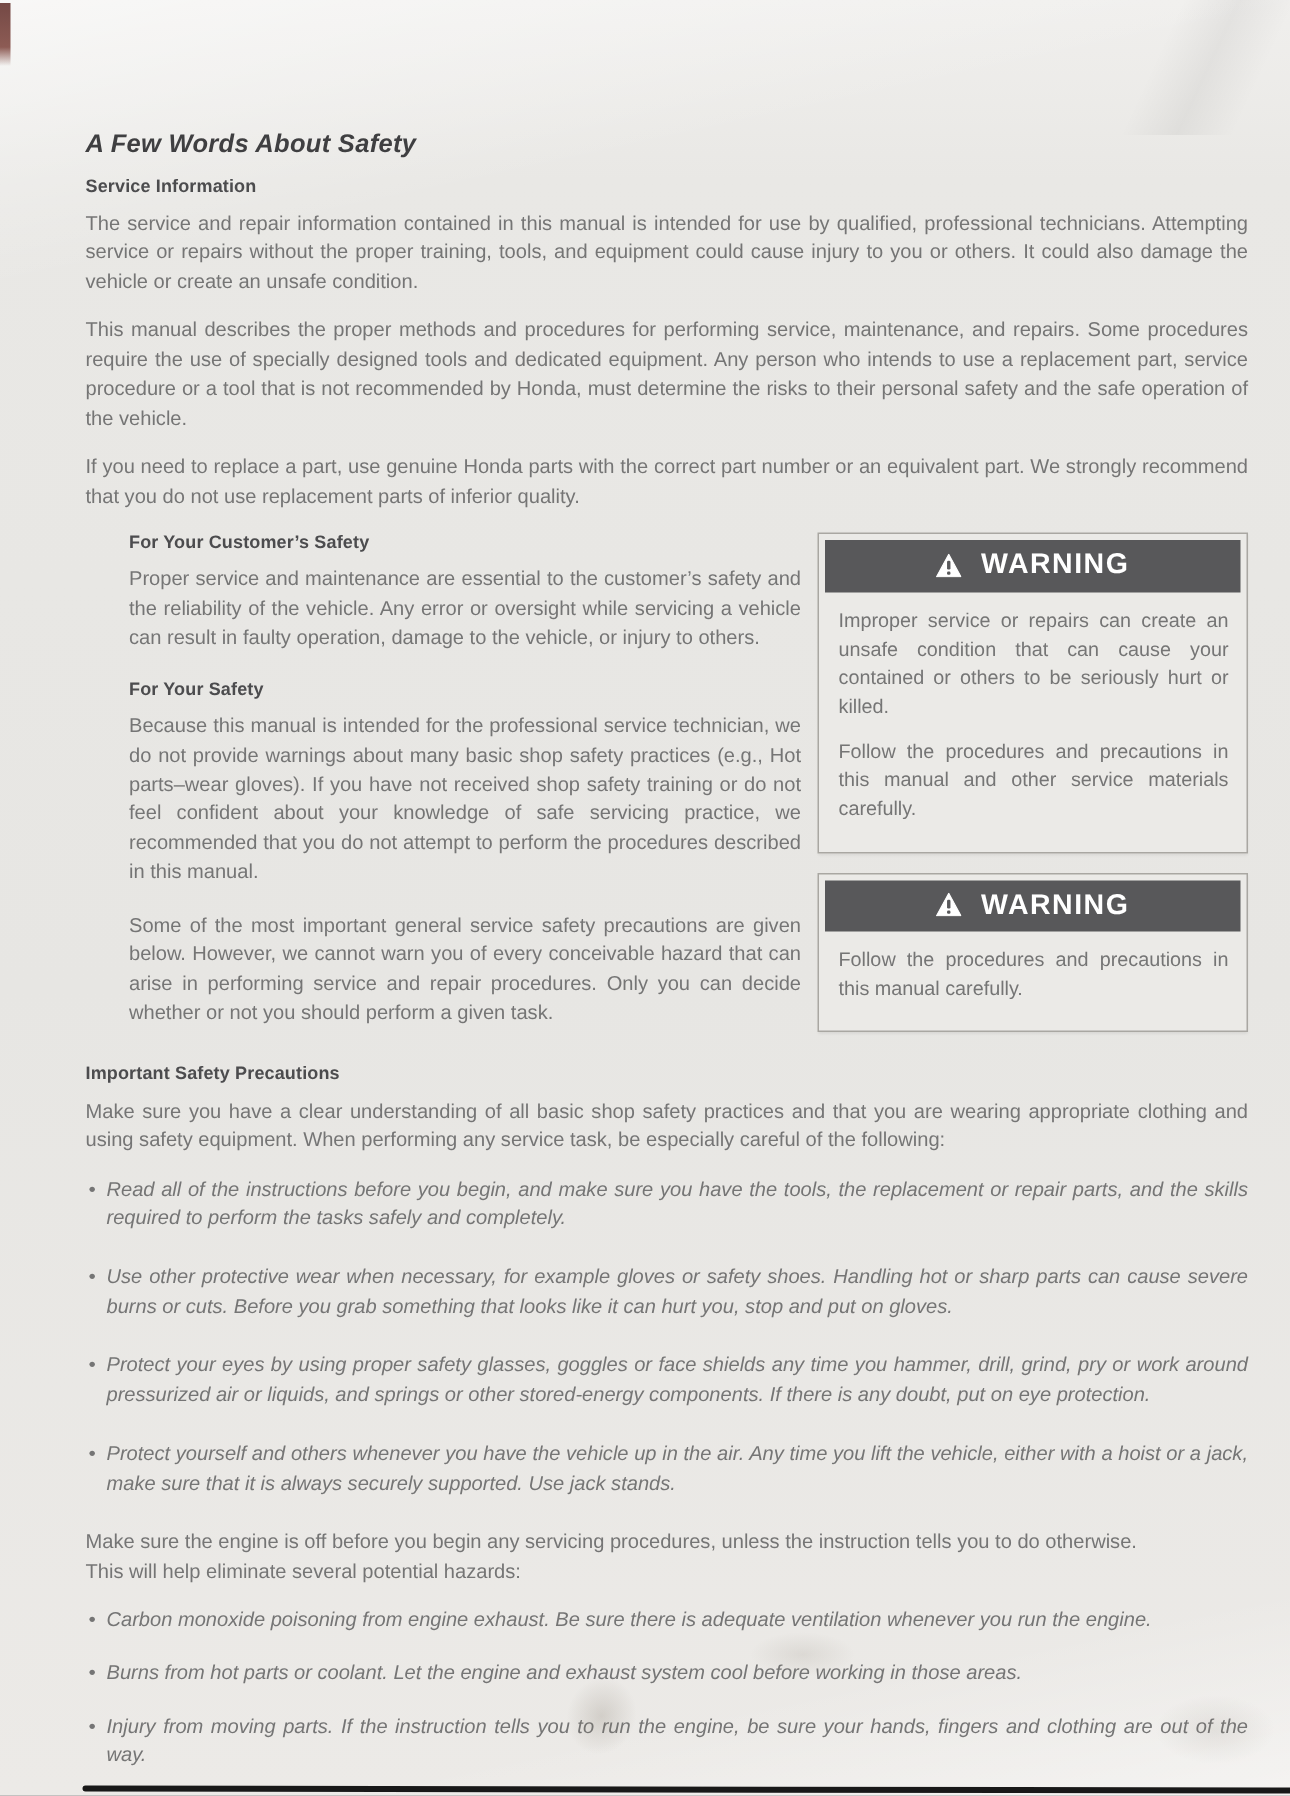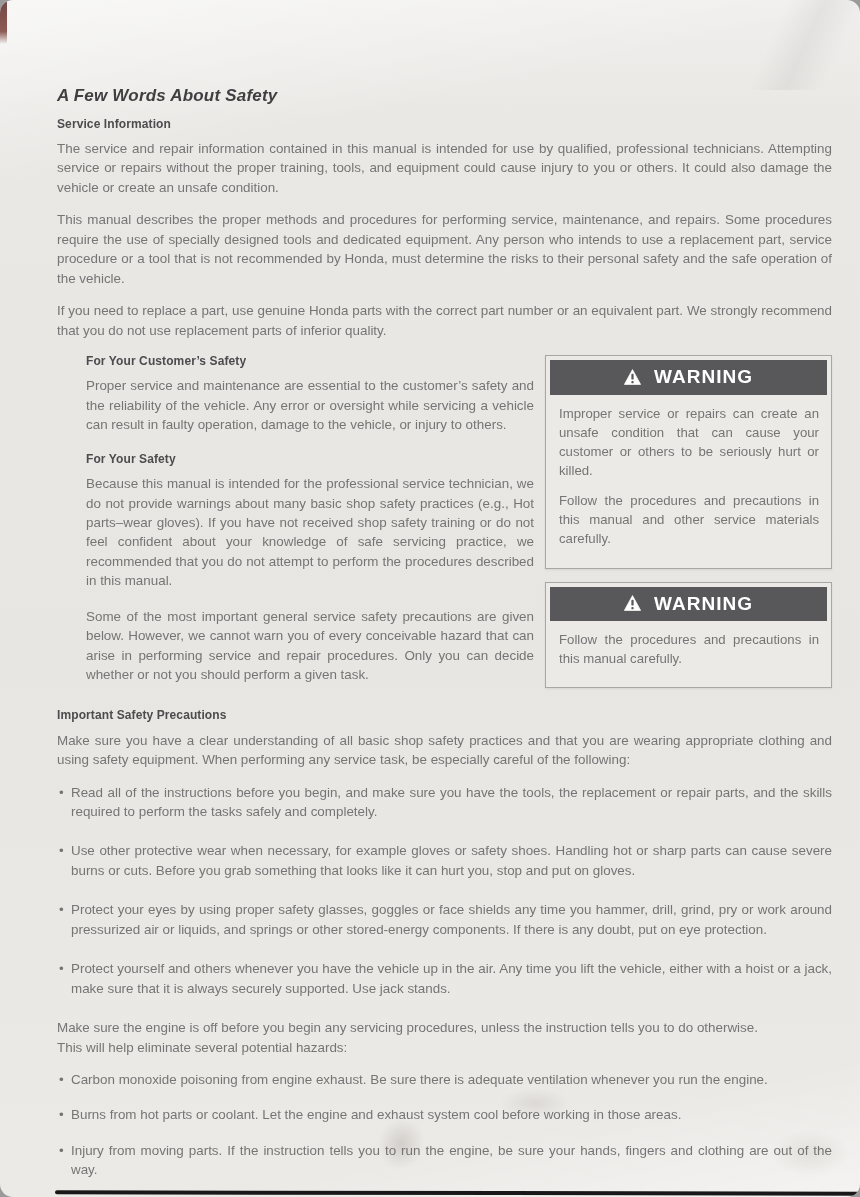--- a/index.html
+++ b/index.html
@@ -11,21 +11,20 @@
   }
   .page{
     position:relative;
     width:860px;height:1197px;
     background:
       linear-gradient(168deg, rgba(255,255,255,.55) 0%, rgba(255,255,255,0) 14%),
       linear-gradient(348deg, rgba(255,255,255,.45) 0%, rgba(255,255,255,0) 10%),
       linear-gradient(180deg,#f0efed 0%, #e9e8e5 10%, #e7e6e3 55%, #eceae7 100%);
     box-sizing:border-box;
     overflow:hidden;
-    border-radius:13px;
   }
   .content{
     position:absolute;
     left:57px; right:28px; top:84px;
     color:#757575;
     font-size:13.4px;
     line-height:1.45;
   }
   .doc-title{
     font-size:17px;
@@ -81,20 +80,21 @@
   }
   .warning-body p{
     margin:0 0 11px 0;
     text-align:justify;
     font-size:13.2px;
   }
   ul.bullets{
     list-style:none;
     margin:6px 0 13px 0;
     padding:0;
+    font-style:italic;
   }
   ul.bullets li{
     position:relative;
     padding-left:14px;
     margin:0 0 20px 0;
     text-align:justify;
   }
   ul.bullets.tight li{ margin-bottom:16px; }
   ul.bullets li::before{
     content:"•";
@@ -165,21 +165,21 @@
             <span>
               <svg width="17" height="16" viewBox="0 0 24 22">
                 <path d="M12 0.5 L23.5 21.5 L0.5 21.5 Z" fill="#ffffff" stroke="#ffffff" stroke-width="1" stroke-linejoin="round"></path>
                 <rect x="10.4" y="6.5" width="3.2" height="8.2" rx="1.2" fill="#58585a"></rect>
                 <rect x="10.4" y="16.6" width="3.2" height="3.2" rx="1.2" fill="#58585a"></rect>
               </svg>
             </span>
             <span>WARNING</span>
           </div>
           <div class="warning-body">
-            <p>Improper service or repairs can create an unsafe condition that can cause your customer or others to be seriously hurt or killed.</p>
+            <p>Improper service or repairs can create an unsafe condition that can cause your contained or others to be seriously hurt or killed.</p>
             <p>Follow the procedures and precautions in this manual and other service materials carefully.</p>
           </div>
         </div>
 
         <div class="warning-box">
           <div class="warning-bar">
             <span>
               <svg width="17" height="16" viewBox="0 0 24 22">
                 <path d="M12 0.5 L23.5 21.5 L0.5 21.5 Z" fill="#ffffff" stroke="#ffffff" stroke-width="1" stroke-linejoin="round"></path>
                 <rect x="10.4" y="6.5" width="3.2" height="8.2" rx="1.2" fill="#58585a"></rect>

